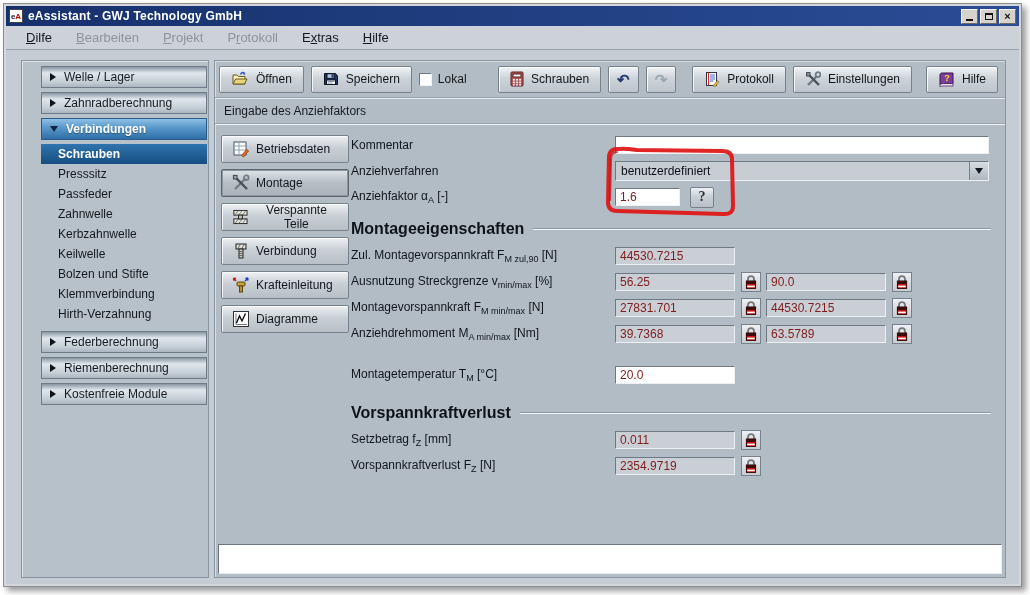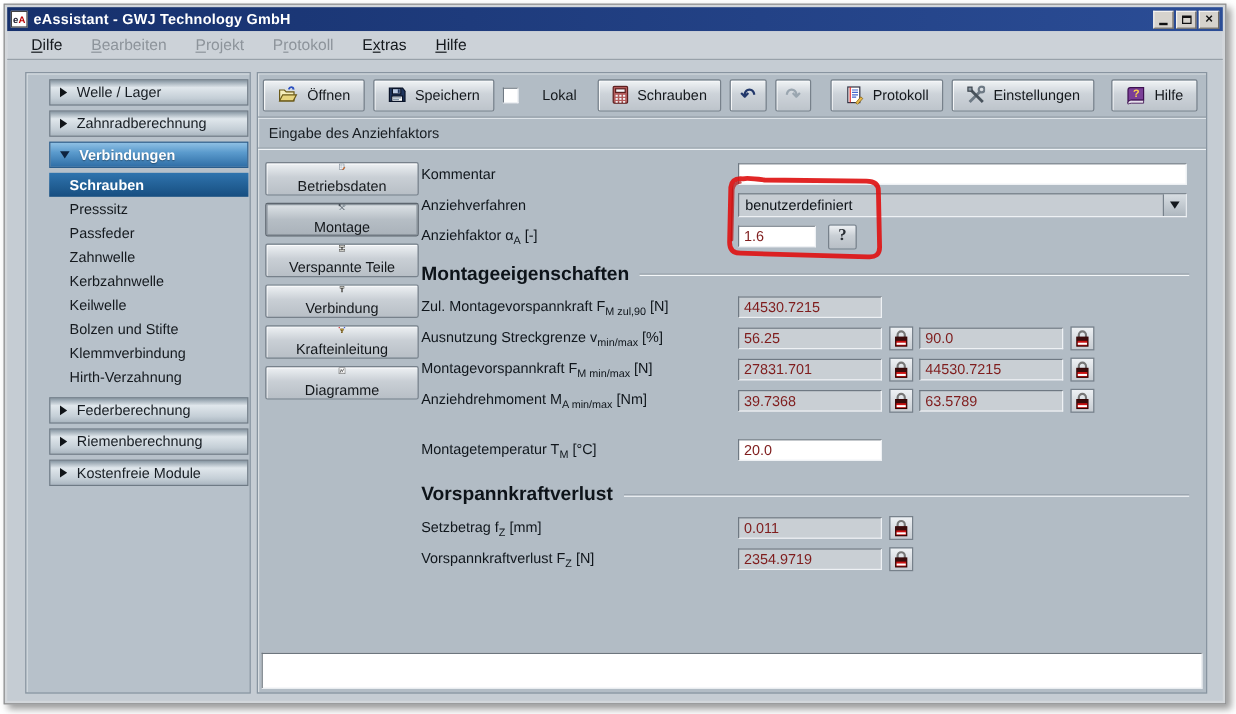--- a/index.html
+++ b/index.html
@@ -87,37 +87,36 @@
     box-shadow:inset 1px 1px 0 rgba(255,255,255,.8);
   }
   .tbtn.icon-only { padding:0 8px; }
   .tbtn svg { flex:0 0 auto; }
   .undo-glyph { font-size:15px; font-weight:bold; color:#22386b; line-height:1; }
   .redo-glyph { font-size:15px; font-weight:bold; color:#9aa6b0; line-height:1; }
   .checkbox {
     width:13px; height:13px; background:#fff; border:1px solid;
     border-color:#6f7983 #eef1f4 #eef1f4 #6f7983; display:inline-block;
   }
-  .local-wrap { display:flex; align-items:center; gap:20px; font-size:12px; color:#14181c; }
+  .local-wrap { display:flex; align-items:center; gap:6px; font-size:12px; color:#14181c; }
   .spacer { margin-left:auto; }
 
   .section-title-row {
     flex:0 0 auto; height:27px; display:flex; align-items:center; padding-left:9px;
     font-size:12px; color:#171c21;
     border-bottom:1px solid #f0f4f7; box-shadow:0 -1px 0 #97a1aa inset;
   }
 
   .content { flex:1; display:flex; padding-top:10px; position:relative; overflow:hidden; }
   .navcol { margin-left:6px; width:128px; flex:0 0 auto; display:flex; flex-direction:column; gap:6px; }
   .nbtn {
     height:28px; display:flex; align-items:center; gap:6px; padding:0 10px;
     background:linear-gradient(180deg,#eef1f4,#c9cfd5 45%,#b8bfc6 100%);
     border:1px solid #77818b; border-radius:2px; font-size:12px; color:#14181c;
     box-shadow:inset 1px 1px 0 rgba(255,255,255,.8);
-    flex-direction:column;
   }
   .nbtn.active {
     background:linear-gradient(180deg,#dfe4e8,#b6bec5 50%,#aab2ba 100%);
     border:1px solid #5d666f; box-shadow:inset 0 0 0 1px #8d969e;
   }
   .formcol { margin-left:2px; flex:1; }
   .row { display:flex; align-items:center; height:20px; margin-bottom:6px; }
   .lbl { width:264px; flex:0 0 auto; font-size:12px; color:#10161c; }
   .lbl sub, .sect-title sub { font-size:9px; }
   .fld {

